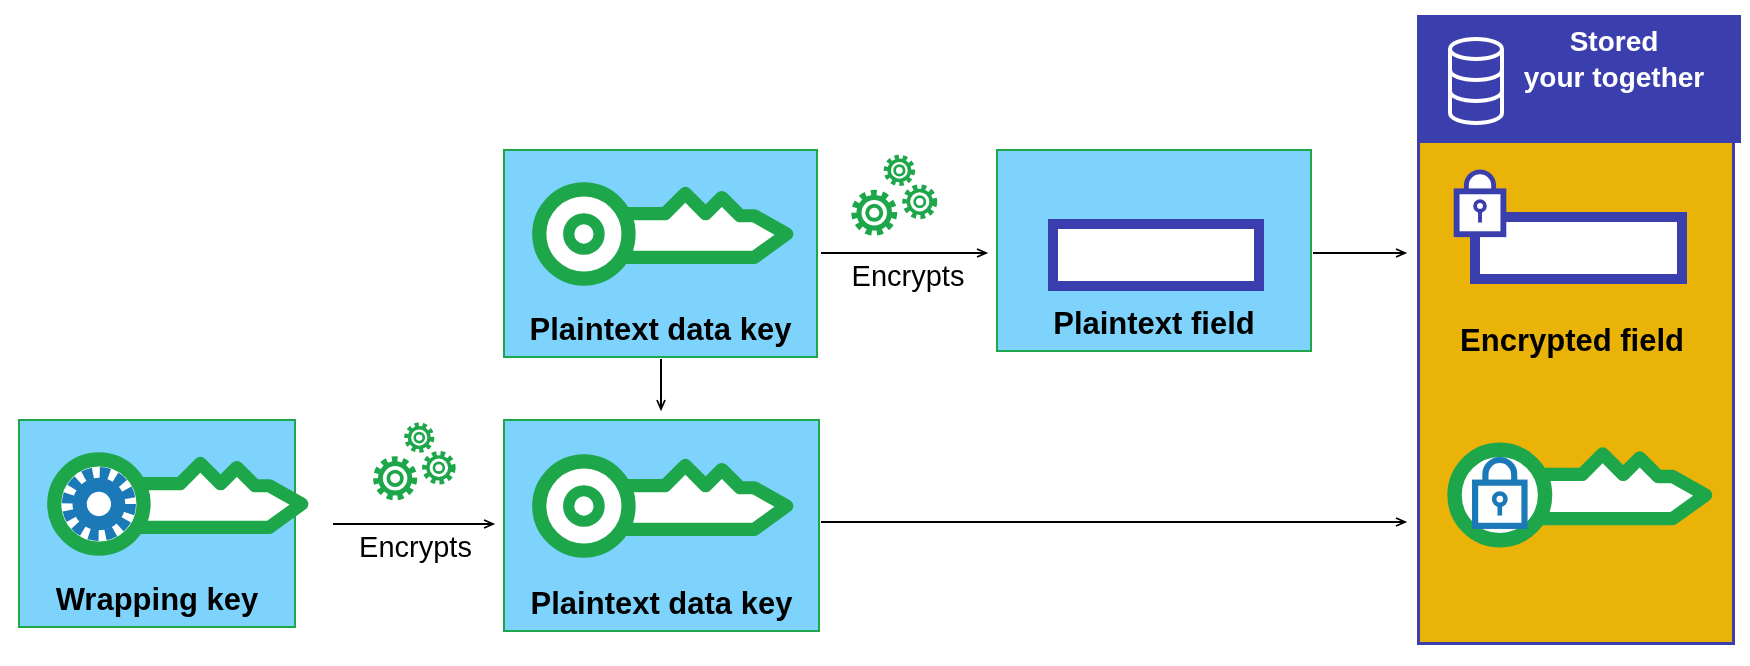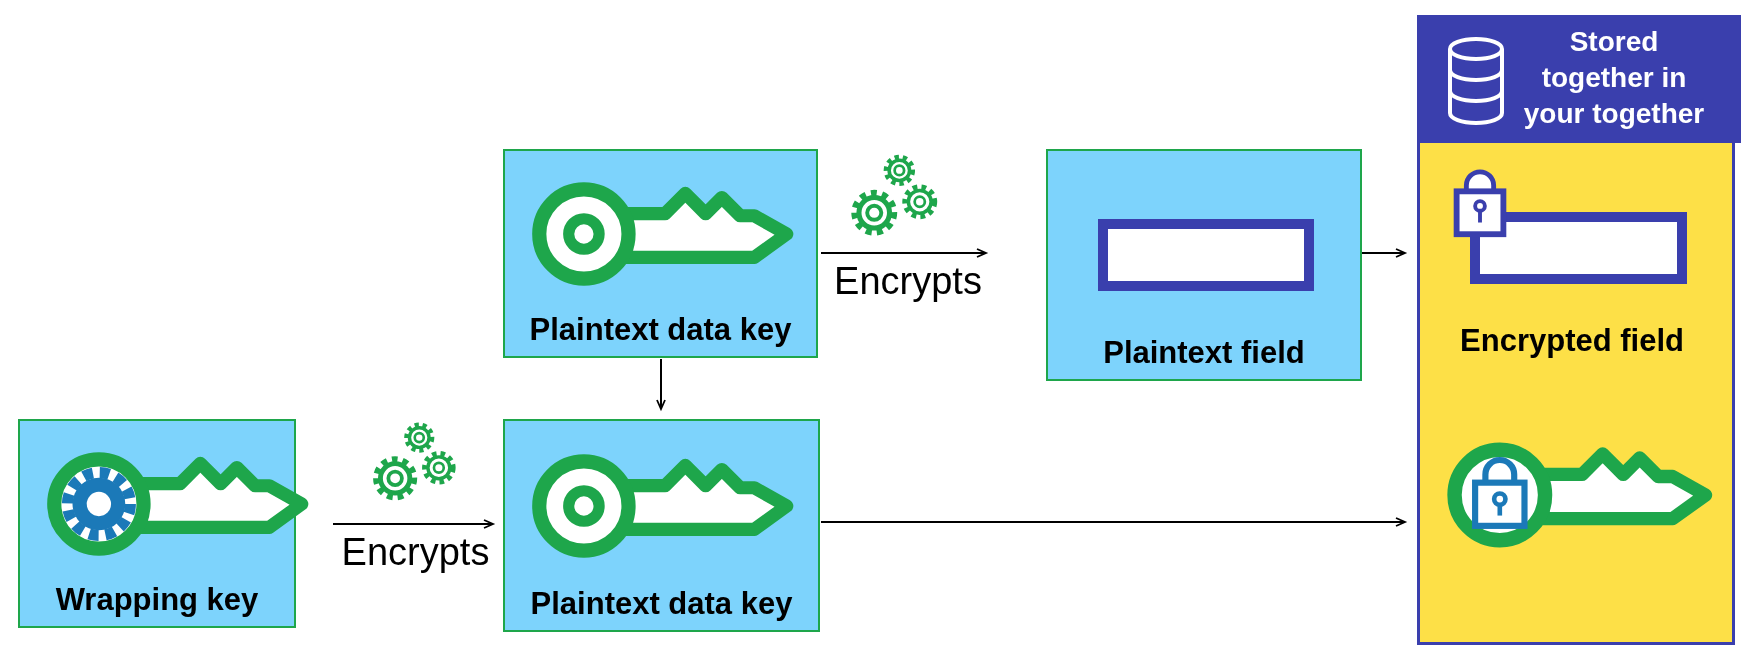--- a/index.html
+++ b/index.html
@@ -12,40 +12,40 @@
   
   .gbox{position:absolute;background:#7dd3fc;border:2px solid #1ea64b;box-sizing:border-box;}
   .boxlabel{
     position:absolute;left:0;right:0;bottom:8px;text-align:center;
     font-size:31px;font-weight:bold;color:#000;letter-spacing:0;
   }
   .keyicon{position:absolute;}
   
   .panel{
     position:absolute;left:1417px;top:15px;width:318px;height:630px;
-    background:#fde047;border:3px solid #3a3fad;box-sizing:border-box;
+    background:#eab308;border:3px solid #3a3fad;box-sizing:border-box;
   }
   .panel-header{
     position:absolute;left:-3px;top:-3px;width:318px;height:122px;
     background:#3a3fad;border:3px solid #3a3fad;box-sizing:content-box;
     display:flex;align-items:center;
   }
   .db-icon{position:absolute;left:26px;top:18px;}
   .header-text{
     position:absolute;left:80px;top:6px;width:228px;text-align:center;
     color:#fff;font-weight:bold;font-size:28px;line-height:36px;
   }
   .field-rect{position:absolute;background:#fff;border:10px solid #3a3fad;box-sizing:border-box;}
   .lockicon{position:absolute;}
   .plabel{
     position:absolute;left:0;right:8px;text-align:center;
     font-size:31px;font-weight:bold;color:#000;
   }
   .encrypts{
-    position:absolute;text-align:center;font-size:38px;color:#000;font-weight:normal;
+    position:absolute;text-align:center;font-size:29px;color:#000;font-weight:normal;
   }
   .gears{position:absolute;}
 </style>
 </head>
 <body>
 
 <div class="canvas">
 
   <svg width="0" height="0" style="position:absolute" aria-hidden="true">
     <defs>
@@ -138,33 +138,32 @@
     <div class="boxlabel">Plaintext data key</div>
   </div>
 
   <div class="gbox" style="left:503px;top:419px;width:317px;height:213px">
     <svg class="keyicon" style="left:18px;top:14px" width="278" height="142" viewBox="0 0 270 140">
         <use href="#sym-key"></use>
       </svg>
     <div class="boxlabel">Plaintext data key</div>
   </div>
 
-  <div class="gbox" style="left:1046px;top:149px;width:316px;height:232px">
+  <div class="gbox" style="left:996px;top:149px;width:316px;height:203px">
     <div class="field-rect" style="left:50px;top:68px;width:216px;height:72px"></div>
     <div class="boxlabel">Plaintext field</div>
   </div>
 
   <div class="panel">
     <div class="panel-header">
       <svg class="db-icon" width="60" height="90" viewBox="0 0 60 90">
           <use href="#sym-db"></use>
         </svg>
       <div class="header-text">
         <div>Stored</div>
-        <div>together in</div>
         <div>your together</div>
       </div>
     </div>
 
     <div class="field-rect" style="left:50px;top:194px;width:217px;height:72px"></div>
     <svg class="lockicon" style="left:28px;top:148px" width="64" height="76" viewBox="0 0 64 78">
         <use href="#sym-lock"></use>
       </svg>
     <div class="plabel" style="top:305px">Encrypted field</div>
 

